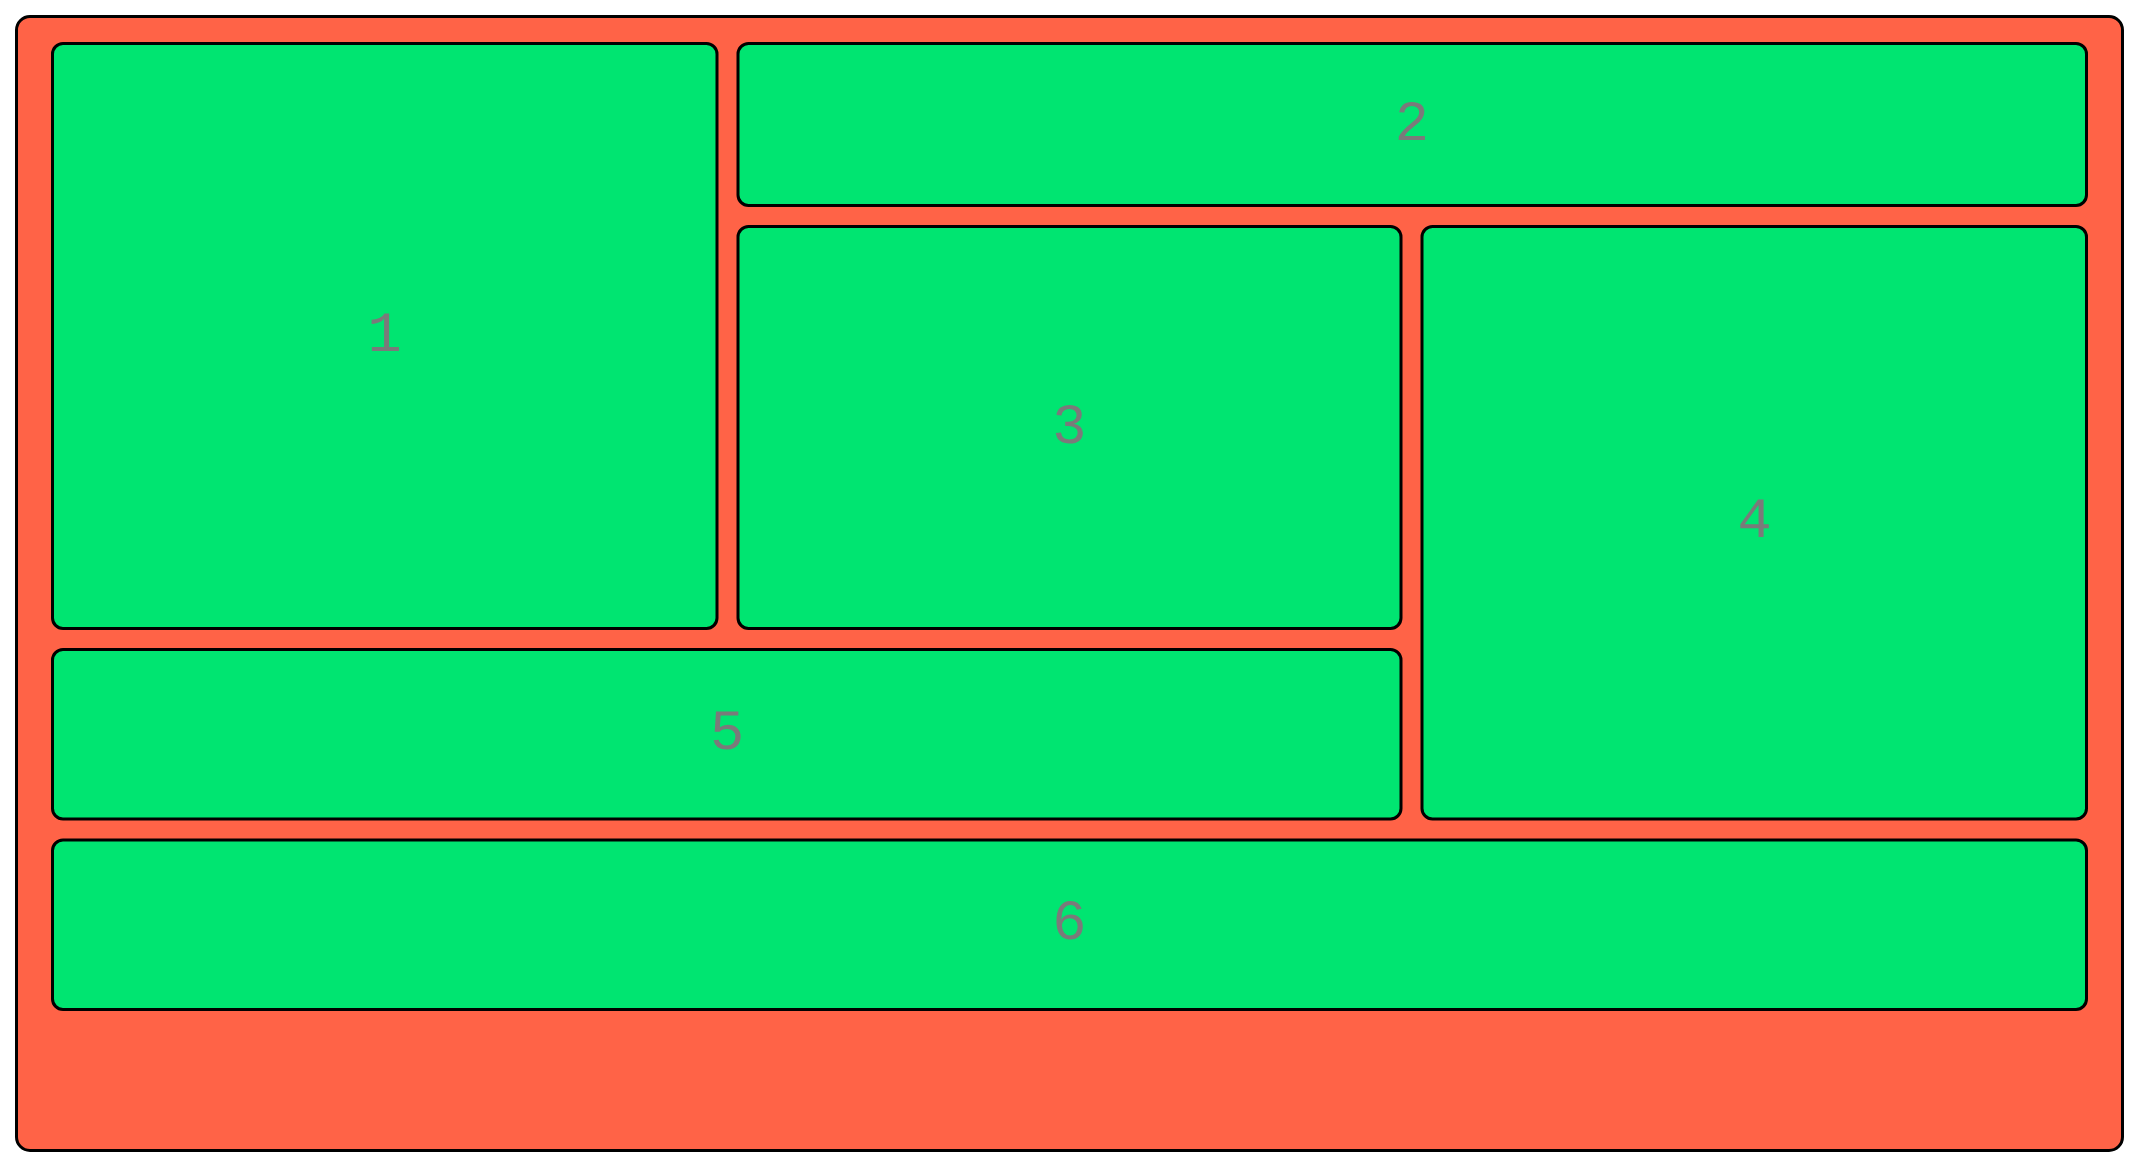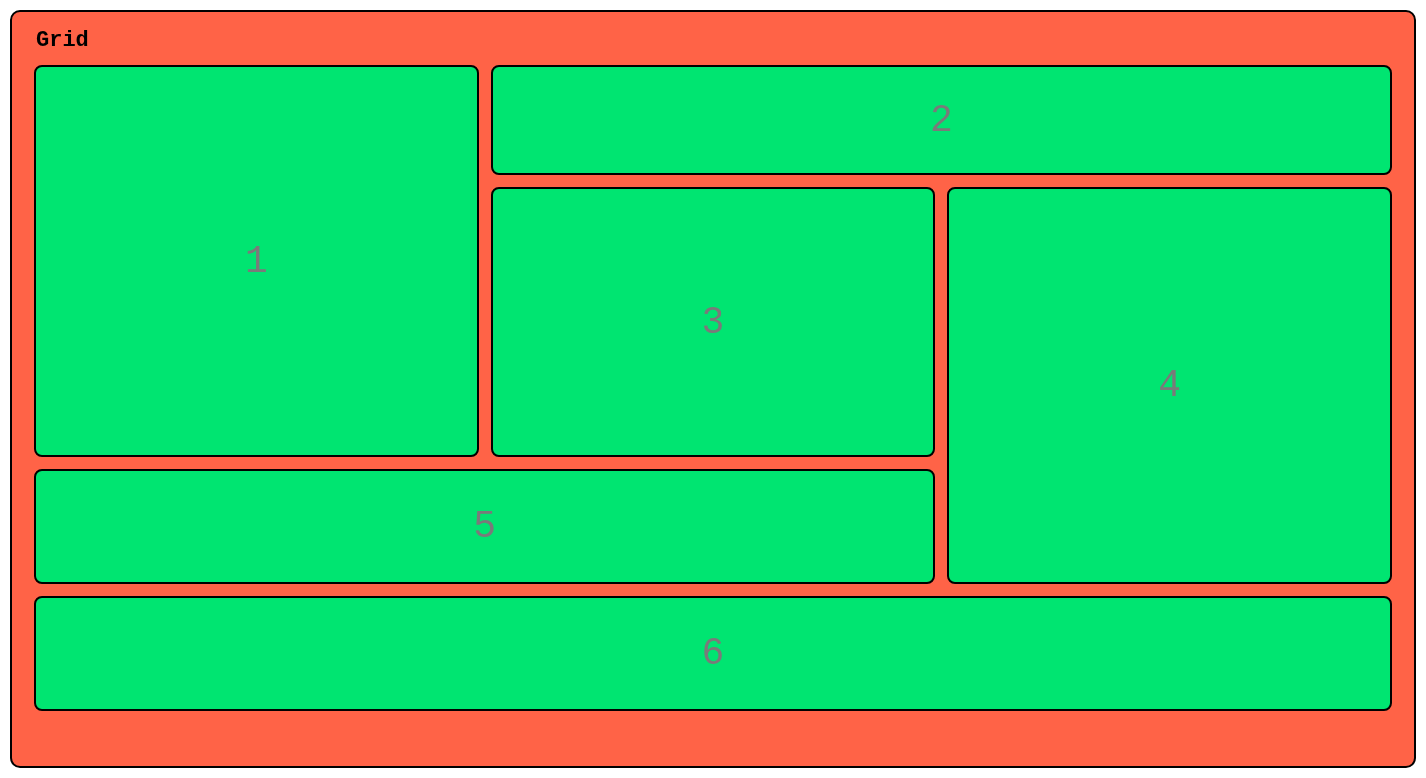--- a/index.html
+++ b/index.html
@@ -83,21 +83,20 @@
     
     .cell-6 {
       grid-column: 1 / 4;
       grid-row: 4 / 5;
     }
   </style>
 </head>
 <body>
 
 <div class="grid-container">
-  <div class="grid-title">Grid</div>
   <div class="grid">
     <div class="cell cell-1">1</div>
     <div class="cell cell-2">2</div>
     <div class="cell cell-3">3</div>
     <div class="cell cell-4">4</div>
     <div class="cell cell-5">5</div>
     <div class="cell cell-6">6</div>
   </div>
 </div>
 

